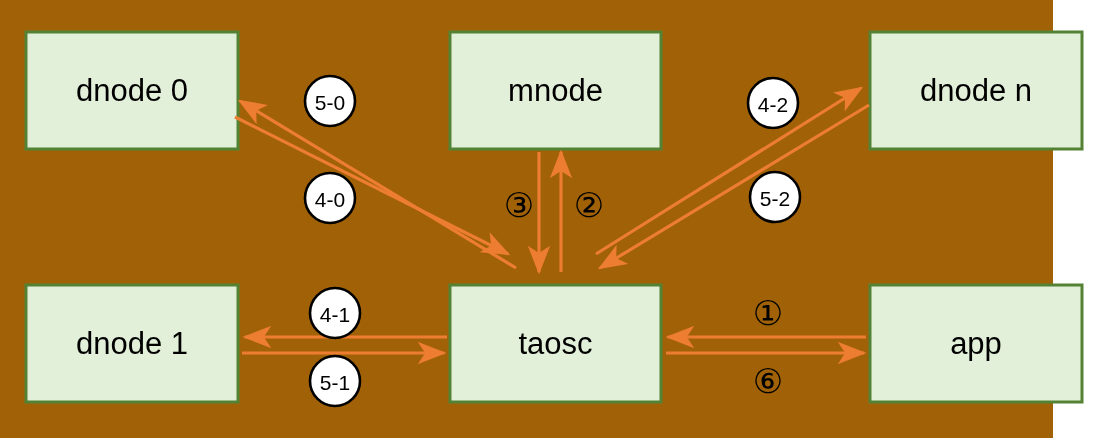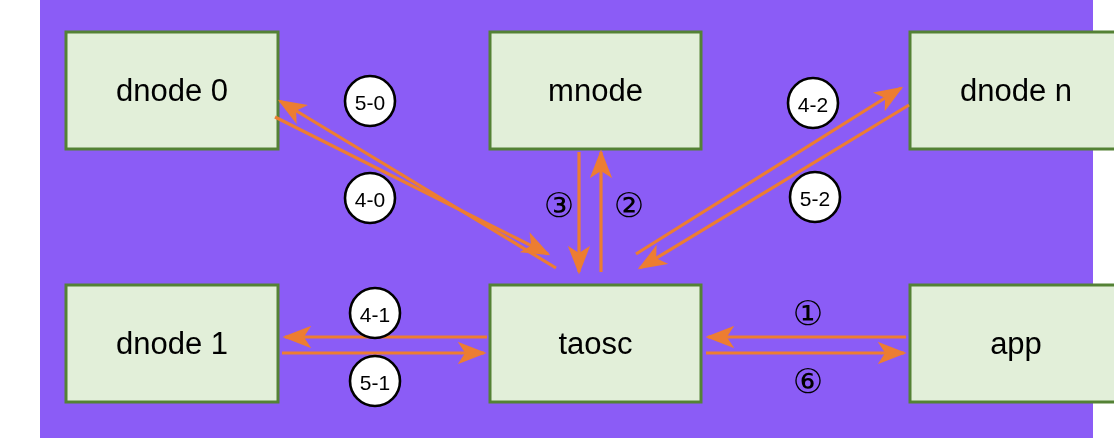--- a/index.html
+++ b/index.html
@@ -10,22 +10,21 @@
   body {
     width: 1114px;
     height: 438px;
     font-family: "Liberation Sans", sans-serif;
     overflow: hidden;
   }
   #diagram-root {
     position: relative;
     width: 1053px;
     height: 438px;
-    background: #8b5cf6;
-    margin-left: 40px;
+    background: #a16207;
   }
   svg#diagram-svg {
     position: absolute;
     top: 0;
     left: 0;
     width: 1114px;
     height: 438px;
     display: block;
   }
   .node-rect {

